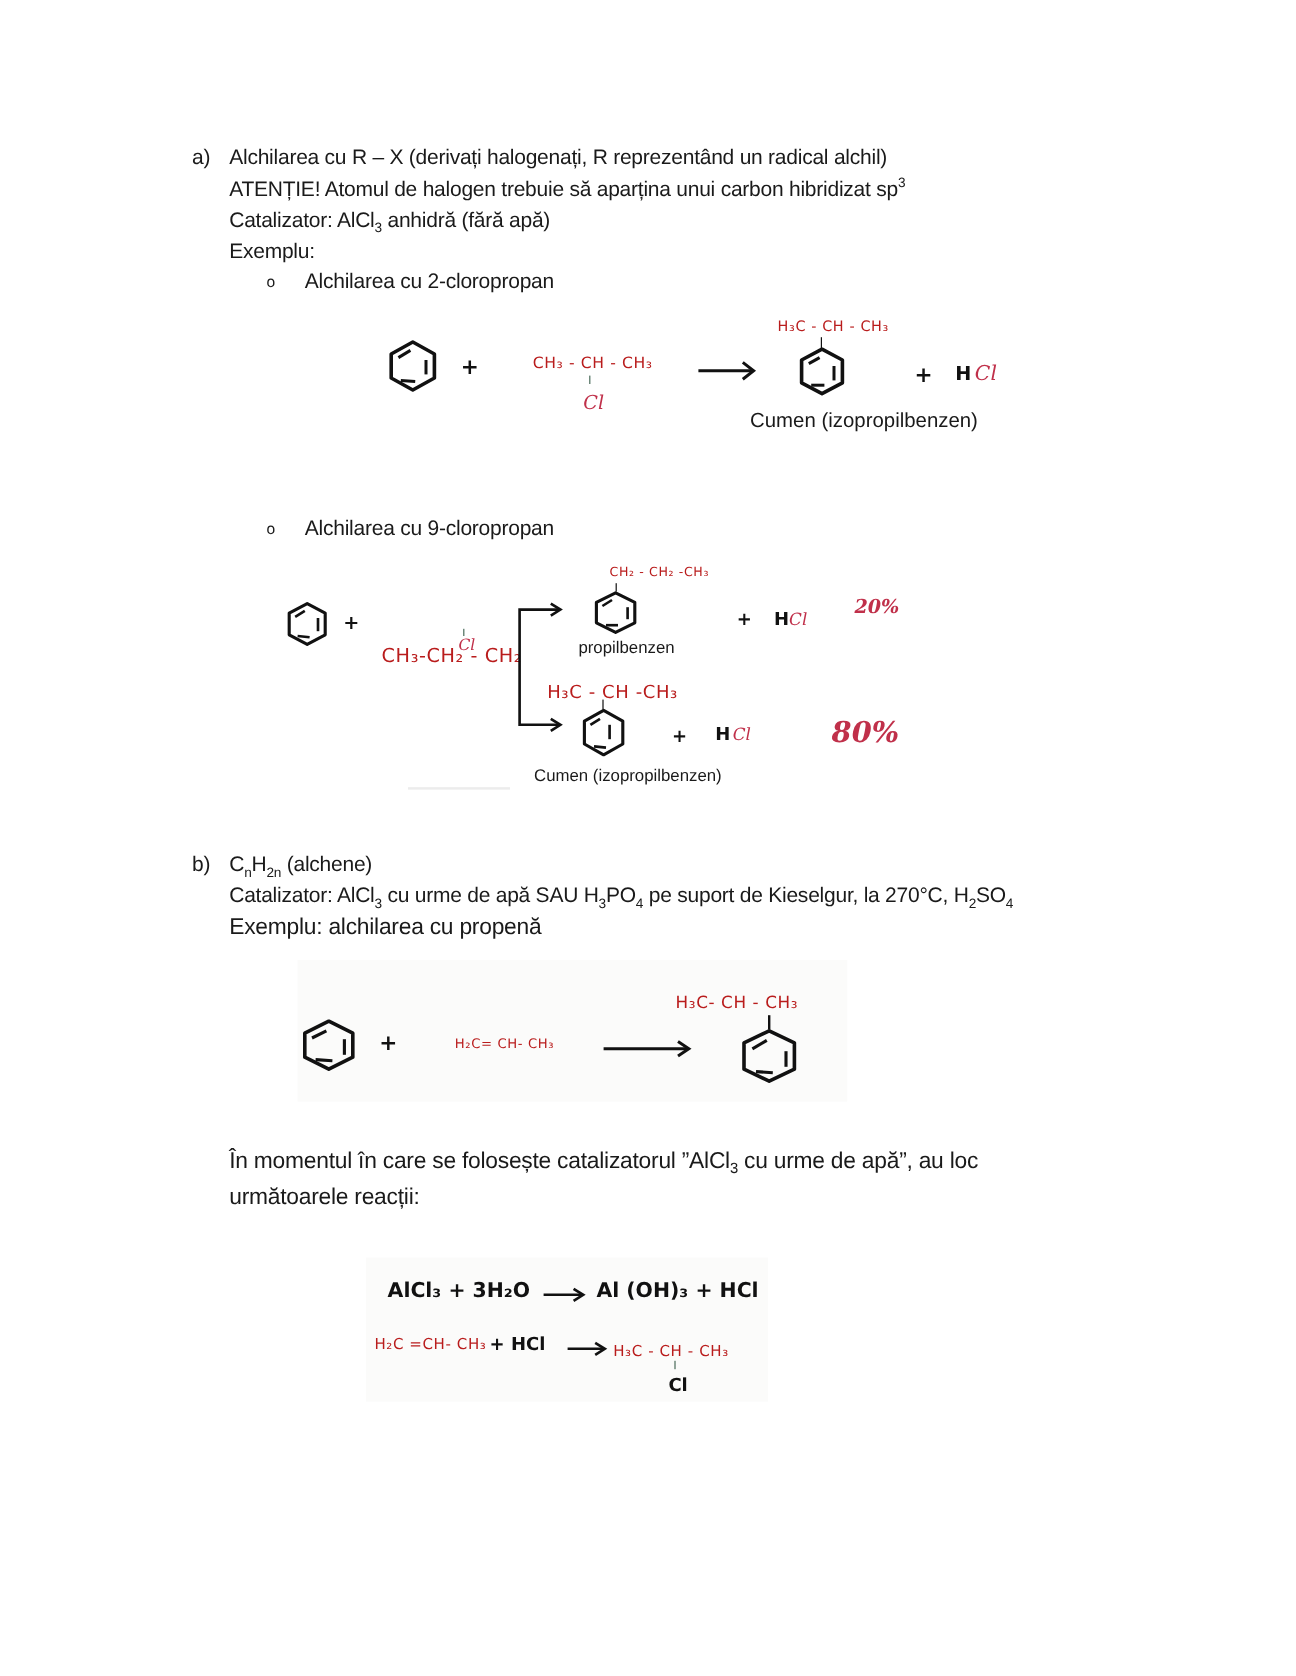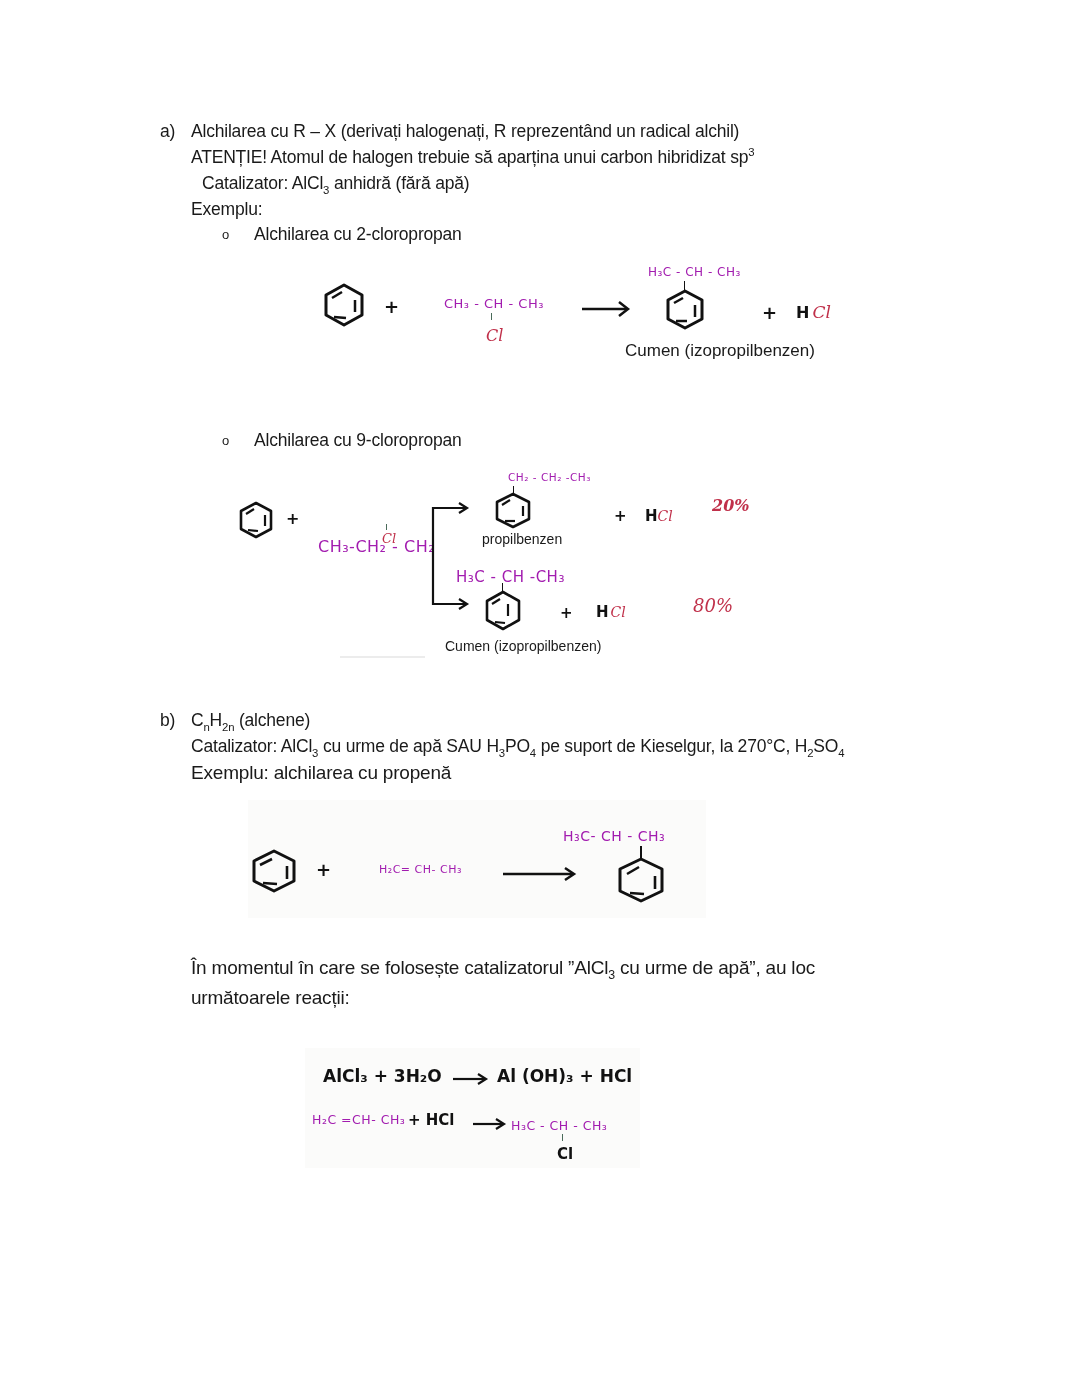--- a/index.html
+++ b/index.html
@@ -3,35 +3,35 @@
 <meta charset="utf-8">
 <style>
   html, body { margin: 0; padding: 0; background: #ffffff; }
   body { width: 1080px; height: 1397px; position: relative; overflow: hidden;
          font-family: "Liberation Sans", "DejaVu Sans", sans-serif; color: #1a1a1a; }
   .abs { position: absolute; }
   .txt { font-size: 17.5px; line-height: 26px; letter-spacing: -0.2px; white-space: nowrap; }
   .txt-lg { font-size: 19px; line-height: 30px; letter-spacing: -0.2px; white-space: nowrap; }
   .lbl { font-size: 17px; white-space: nowrap; }
   .lbl-sm { font-size: 14px; white-space: nowrap; }
-  .hw-green { font-family: "DejaVu Sans", sans-serif; color: #a21caf; font-size: 13px; white-space: nowrap; letter-spacing: 0.5px; }
+  .hw-green { font-family: "DejaVu Sans", sans-serif; color: #b91c1c; font-size: 13px; white-space: nowrap; letter-spacing: 0.5px; }
   .hw-black { font-family: "DejaVu Sans", sans-serif; color: #111; font-weight: bold; white-space: nowrap; }
   .hw-red { font-family: "DejaVu Serif", serif; font-style: italic; color: #c0304a; white-space: nowrap; }
   .bullet { font-size: 13px; }
   sub, sup { font-size: 0.65em; line-height: 0; }
   .panel { position: absolute; background: #fbfbfa; }
   svg { position: absolute; overflow: visible; }
 </style>
 </head>
 <body>
 
 <div class="abs txt" style="left:160px;top:118px;">a)</div>
 <div class="abs txt" style="left:191px;top:118px;">Alchilarea cu R – X (derivați halogenați, R reprezentând un radical alchil)</div>
 <div class="abs txt" style="left:191px;top:144px;"><span>ATENȚIE! Atomul de halogen trebuie să aparțina unui carbon hibridizat sp</span><sup>3</sup></div>
-<div class="abs txt" style="left:191px;top:170px;margin-left:11px;"><span>Catalizator: AlCl</span><sub>3</sub><span> anhidră (fără apă)</span></div>
+<div class="abs txt" style="left:191px;top:170px;"><span>Catalizator: AlCl</span><sub>3</sub><span> anhidră (fără apă)</span></div>
 <div class="abs txt" style="left:191px;top:196px;">Exemplu:</div>
 
 <div class="abs txt bullet" style="left:222px;top:222px;">o</div>
 <div class="abs txt" style="left:254px;top:221px;">Alchilarea cu 2-cloropropan</div>
 
 <svg style="left:322px;top:282px;" width="44" height="46" viewBox="0 0 44 46">
   <polygon points="22,3 40,13 40,33 22,43 4,33 4,13" fill="none" stroke="#111" stroke-width="3" stroke-linejoin="round"></polygon>
   <line x1="10" y1="16" x2="20" y2="10" stroke="#111" stroke-width="2.5"></line>
   <line x1="33" y1="18" x2="33" y2="30" stroke="#111" stroke-width="2.5"></line>
   <line x1="12" y1="35" x2="24" y2="36" stroke="#111" stroke-width="2.5"></line>
@@ -92,21 +92,21 @@
 <div class="abs hw-green" style="left:456px;top:568px;font-size:15px;">H₃C - CH -CH₃</div>
 <div class="abs" style="left:502px;top:583px;width:1px;height:8px;background:#111;"></div>
 <svg style="left:483px;top:590px;" width="40" height="42" viewBox="0 0 40 42">
   <polygon points="20,2 36,11 36,30 20,39 4,30 4,11" fill="none" stroke="#111" stroke-width="2.6" stroke-linejoin="round"></polygon>
   <line x1="9" y1="14" x2="17" y2="9" stroke="#111" stroke-width="2.2"></line>
   <line x1="25" y1="14" x2="25" y2="26" stroke="#111" stroke-width="2.2"></line>
   <line x1="12" y1="32" x2="22" y2="33" stroke="#111" stroke-width="2.2"></line>
 </svg>
 <div class="abs hw-black" style="left:560px;top:604px;font-size:15px;">+</div>
 <div class="abs" style="left:596px;top:603px;"><span class="hw-black" style="font-size:15px;">H</span><span class="hw-red" style="font-size:14px;margin-left:2px;">Cl</span></div>
-<div class="abs hw-red" style="left:693px;top:595px;font-size:18px;font-weight:normal;">80%</div>
+<div class="abs hw-red" style="left:693px;top:595px;font-size:24px;font-weight:bold;">80%</div>
 <div class="abs lbl-sm" style="left:445px;top:638px;">Cumen (izopropilbenzen)</div>
 <div class="abs" style="left:340px;top:656px;width:85px;height:2px;background:#ececec;"></div>
 
 <div class="abs txt" style="left:160px;top:707px;">b)</div>
 <div class="abs txt" style="left:191px;top:707px;"><span>C</span><sub>n</sub><span>H</span><sub>2n</sub><span> (alchene)</span></div>
 <div class="abs txt" style="left:191px;top:733px;"><span>Catalizator: AlCl</span><sub>3</sub><span> cu urme de apă SAU H</span><sub>3</sub><span>PO</span><sub>4</sub><span> pe suport de Kieselgur, la 270°C, H</span><sub>2</sub><span>SO</span><sub>4</sub></div>
 <div class="abs txt-lg" style="left:191px;top:758px;">Exemplu: alchilarea cu propenă</div>
 
 <div class="panel" style="left:248px;top:800px;width:458px;height:118px;"></div>
 <svg style="left:250px;top:848px;" width="48" height="46" viewBox="0 0 48 46">

